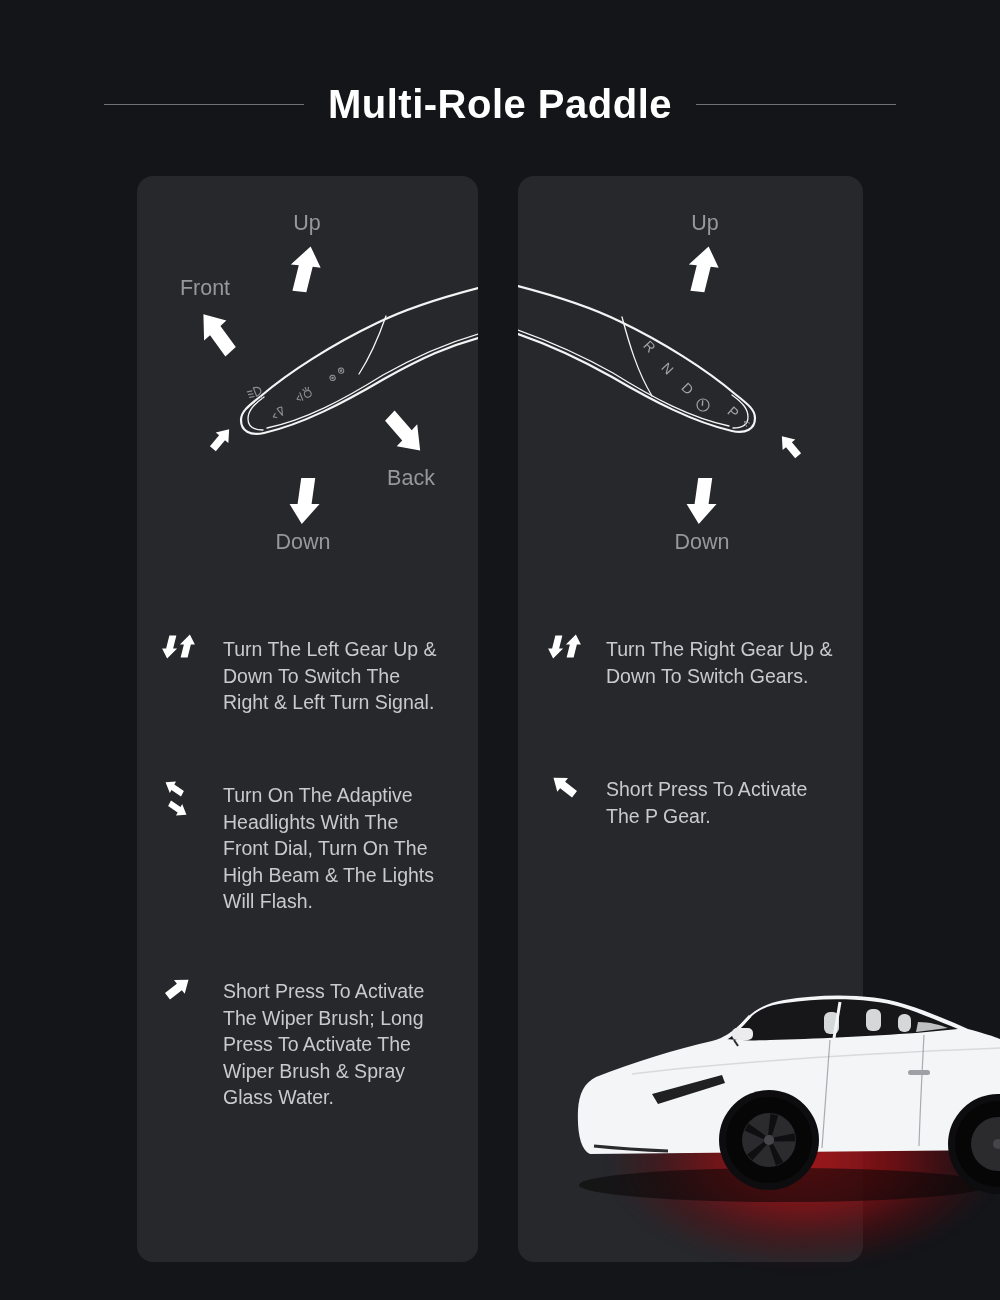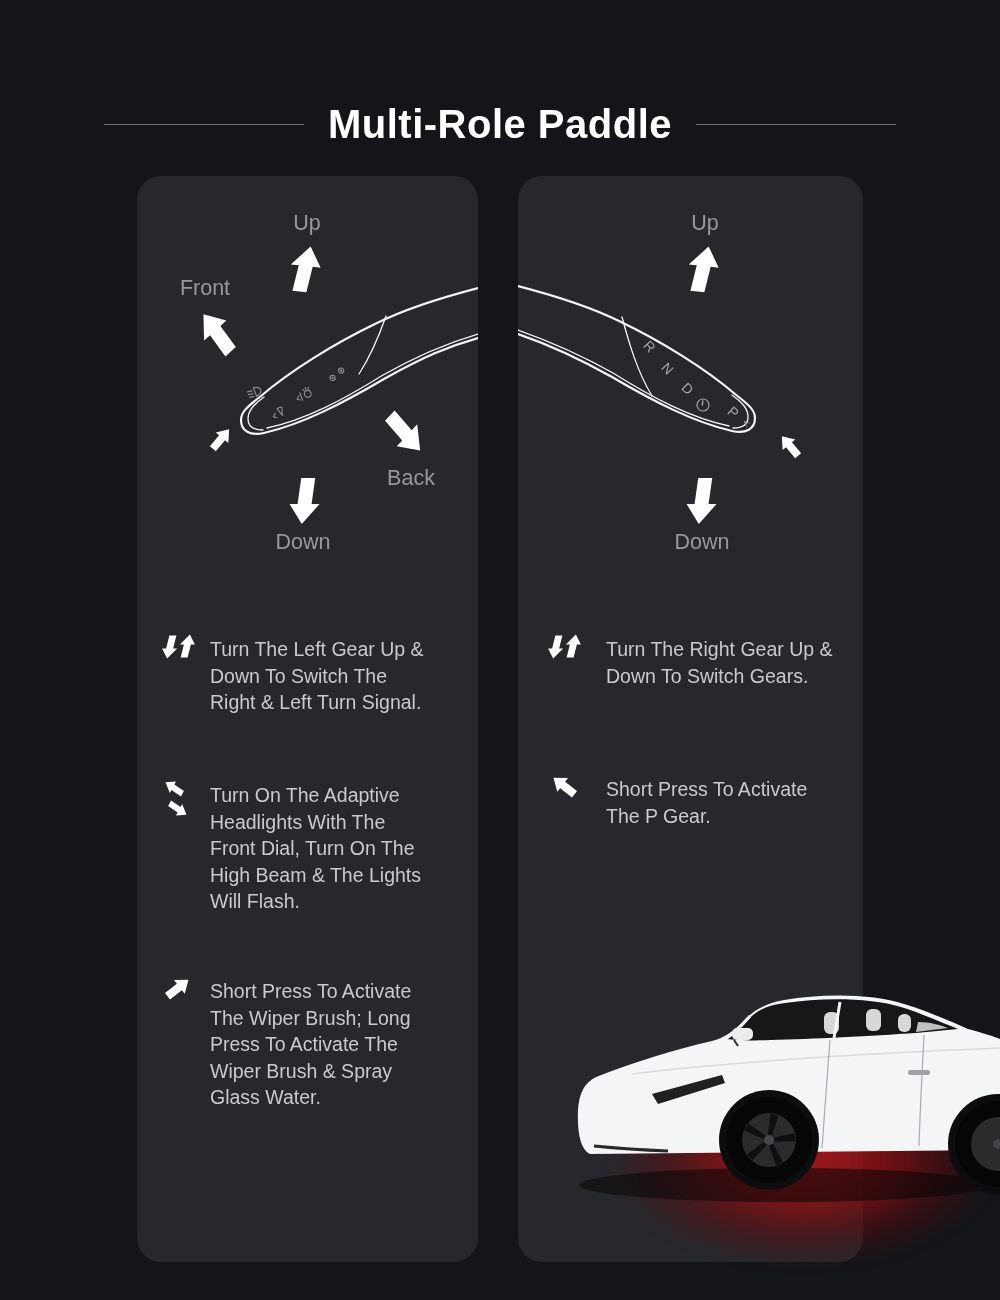--- a/index.html
+++ b/index.html
@@ -1,41 +1,41 @@
 <!DOCTYPE html>
 <html><head>
 <meta charset="utf-8">
 <style>
   html,body{margin:0;padding:0;background:#0d0e10;}
   .page{position:relative;width:1000px;height:1300px;background:#141519;overflow:hidden;
         font-family:"Liberation Sans", sans-serif;}
   
   .hdr{position:absolute;top:74px;left:0;width:100%;height:60px;display:flex;
-       align-items:center;justify-content:center;gap:24px;margin-top:20px;}
+       align-items:center;justify-content:center;gap:24px;}
   .hdr .rule{width:200px;height:0;border-top:1.5px solid #717276;}
   .hdr h1{margin:0;font-size:40px;font-weight:700;color:#ffffff;letter-spacing:0.5px;}
   
-  .panel{position:absolute;top:176px;height:1086px;background:#27282c;border-radius:24px;z-index:1;}
+  .panel{position:absolute;top:176px;height:1086px;background:#27282c;border-radius:16px;z-index:1;}
   .panel-left{left:137px;width:341px;}
   .panel-right{left:518px;width:345px;}
   .illus{position:absolute;top:0;left:0;}
   .dirlabel{font-size:21.5px;fill:#97989c;}
   .stalk{fill:none;stroke:#f4f4f4;stroke-width:2.2;stroke-linecap:round;}
   .thin{stroke-width:1.3;}
   .gear{font-size:14px;fill:#a2a3a6;}
   .gear-sm{font-size:11px;fill:#a2a3a6;}
   .micro{stroke:#8e8f93;stroke-width:1.1;fill:none;stroke-linecap:round;stroke-linejoin:round;}
   .warrow{fill:#ffffff;}
   
   .bullet{position:absolute;left:0;width:100%;}
   .bicon{position:absolute;top:2px;}
   .panel-left .bicon{left:24px;}
   .panel-right .bicon{left:29px;}
   .btext{position:absolute;top:6px;white-space:pre;font-size:19.5px;line-height:26.5px;color:#c9cacc;}
-  .panel-left .btext{left:73px;}
+  .panel-left .btext{left:86px;}
   .panel-right .btext{left:88px;}
   
   .glow{position:absolute;left:540px;top:995px;width:480px;height:295px;z-index:2;
         background:radial-gradient(ellipse 52% 46% at 55% 56%,
           rgba(168,22,26,0.95) 0%, rgba(140,15,19,0.75) 34%,
           rgba(96,9,13,0.42) 58%, rgba(96,9,13,0) 78%);
         filter:blur(6px);}
   .car{position:absolute;left:572px;top:978px;width:430px;height:250px;z-index:3;}
 </style>
 </head>

